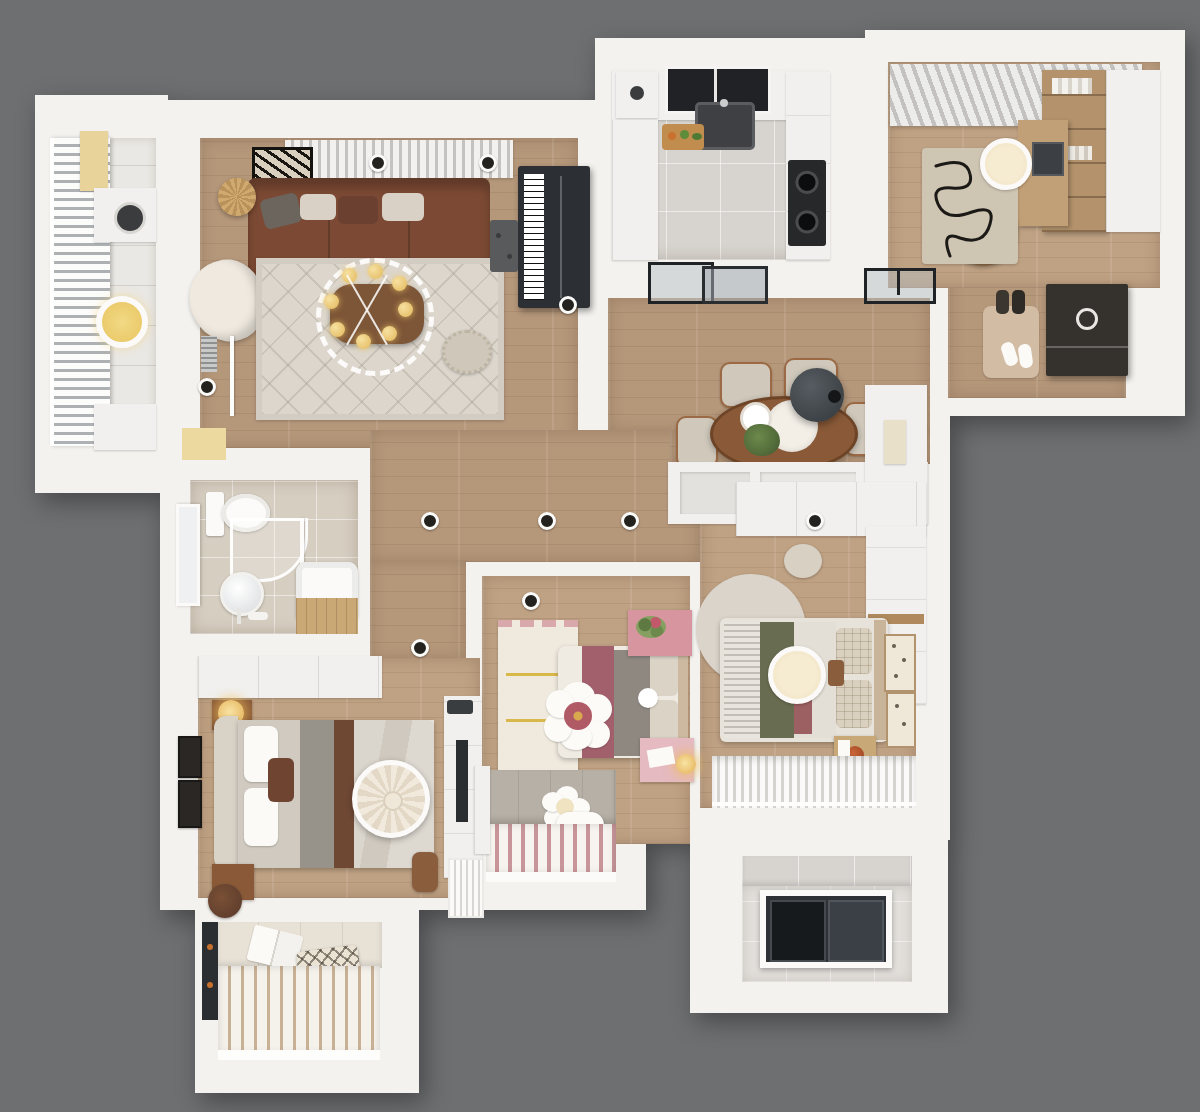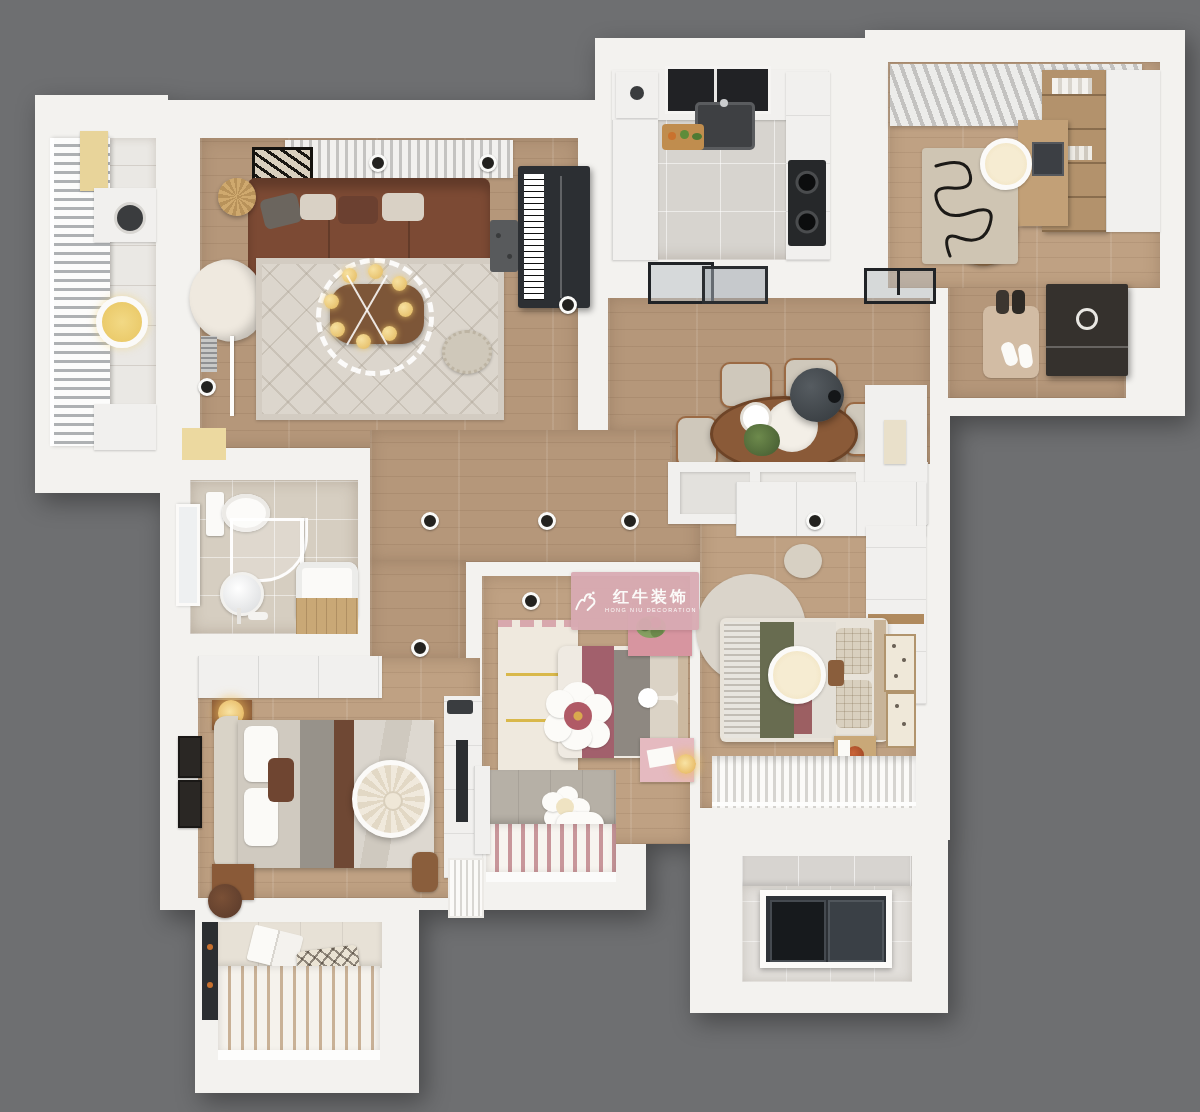--- a/index.html
+++ b/index.html
@@ -348,26 +348,14 @@
     <div class="dl" style="left:559px;top:296px"></div>
     <div class="dl" style="left:198px;top:378px"></div>
     <div class="dl" style="left:421px;top:512px"></div>
     <div class="dl" style="left:538px;top:512px"></div>
     <div class="dl" style="left:621px;top:512px"></div>
     <div class="dl" style="left:806px;top:512px"></div>
     <div class="dl" style="left:522px;top:592px"></div>
     <div class="dl" style="left:411px;top:639px"></div>
   </div>
 
-  <div class="watermark">
-    <span style="display:inline-block;width:26px;height:30px">
-      <svg viewBox="0 0 32 32" width="26" height="30">
-          <path d="M4 26 Q10 10 14 16 Q15 6 22 8 L20 12 Q28 12 26 19 L18 27" fill="none" stroke="#ffffff" stroke-width="2.4" stroke-linecap="round" stroke-linejoin="round"></path>
-          <circle cx="25" cy="6" r="1.6" fill="#ffffff"></circle>
-        </svg>
-    </span>
-    <span style="display:flex;flex-direction:column;align-items:center">
-      <span class="wm-cn">红牛装饰</span>
-      <span class="wm-en">HONG NIU DECORATION</span>
-    </span>
-  </div>
 
 </div>
 
 </body></html>

